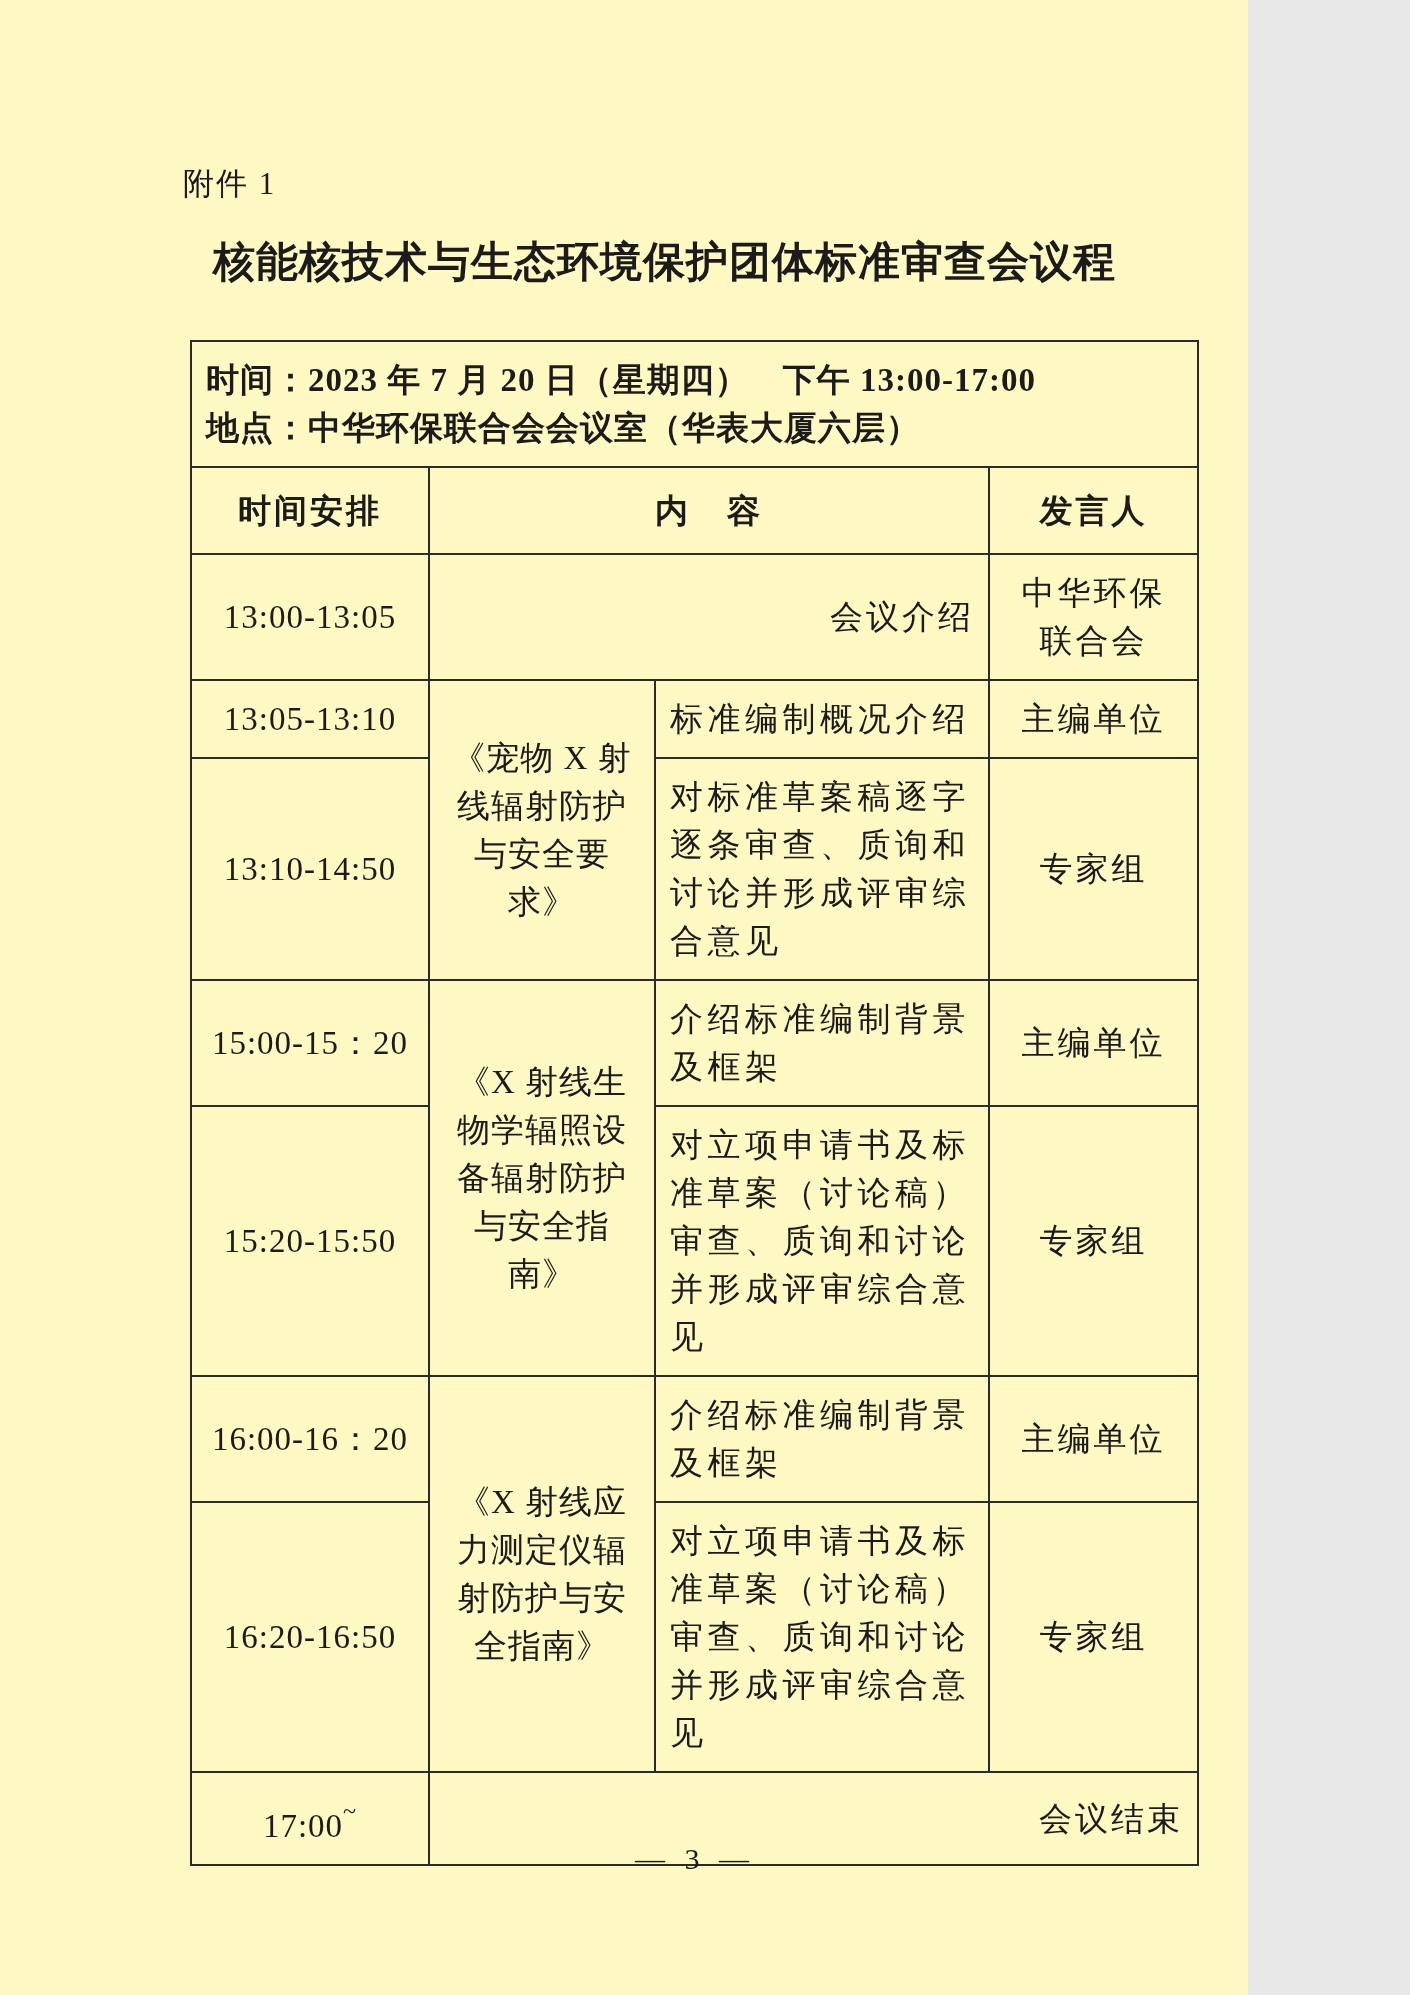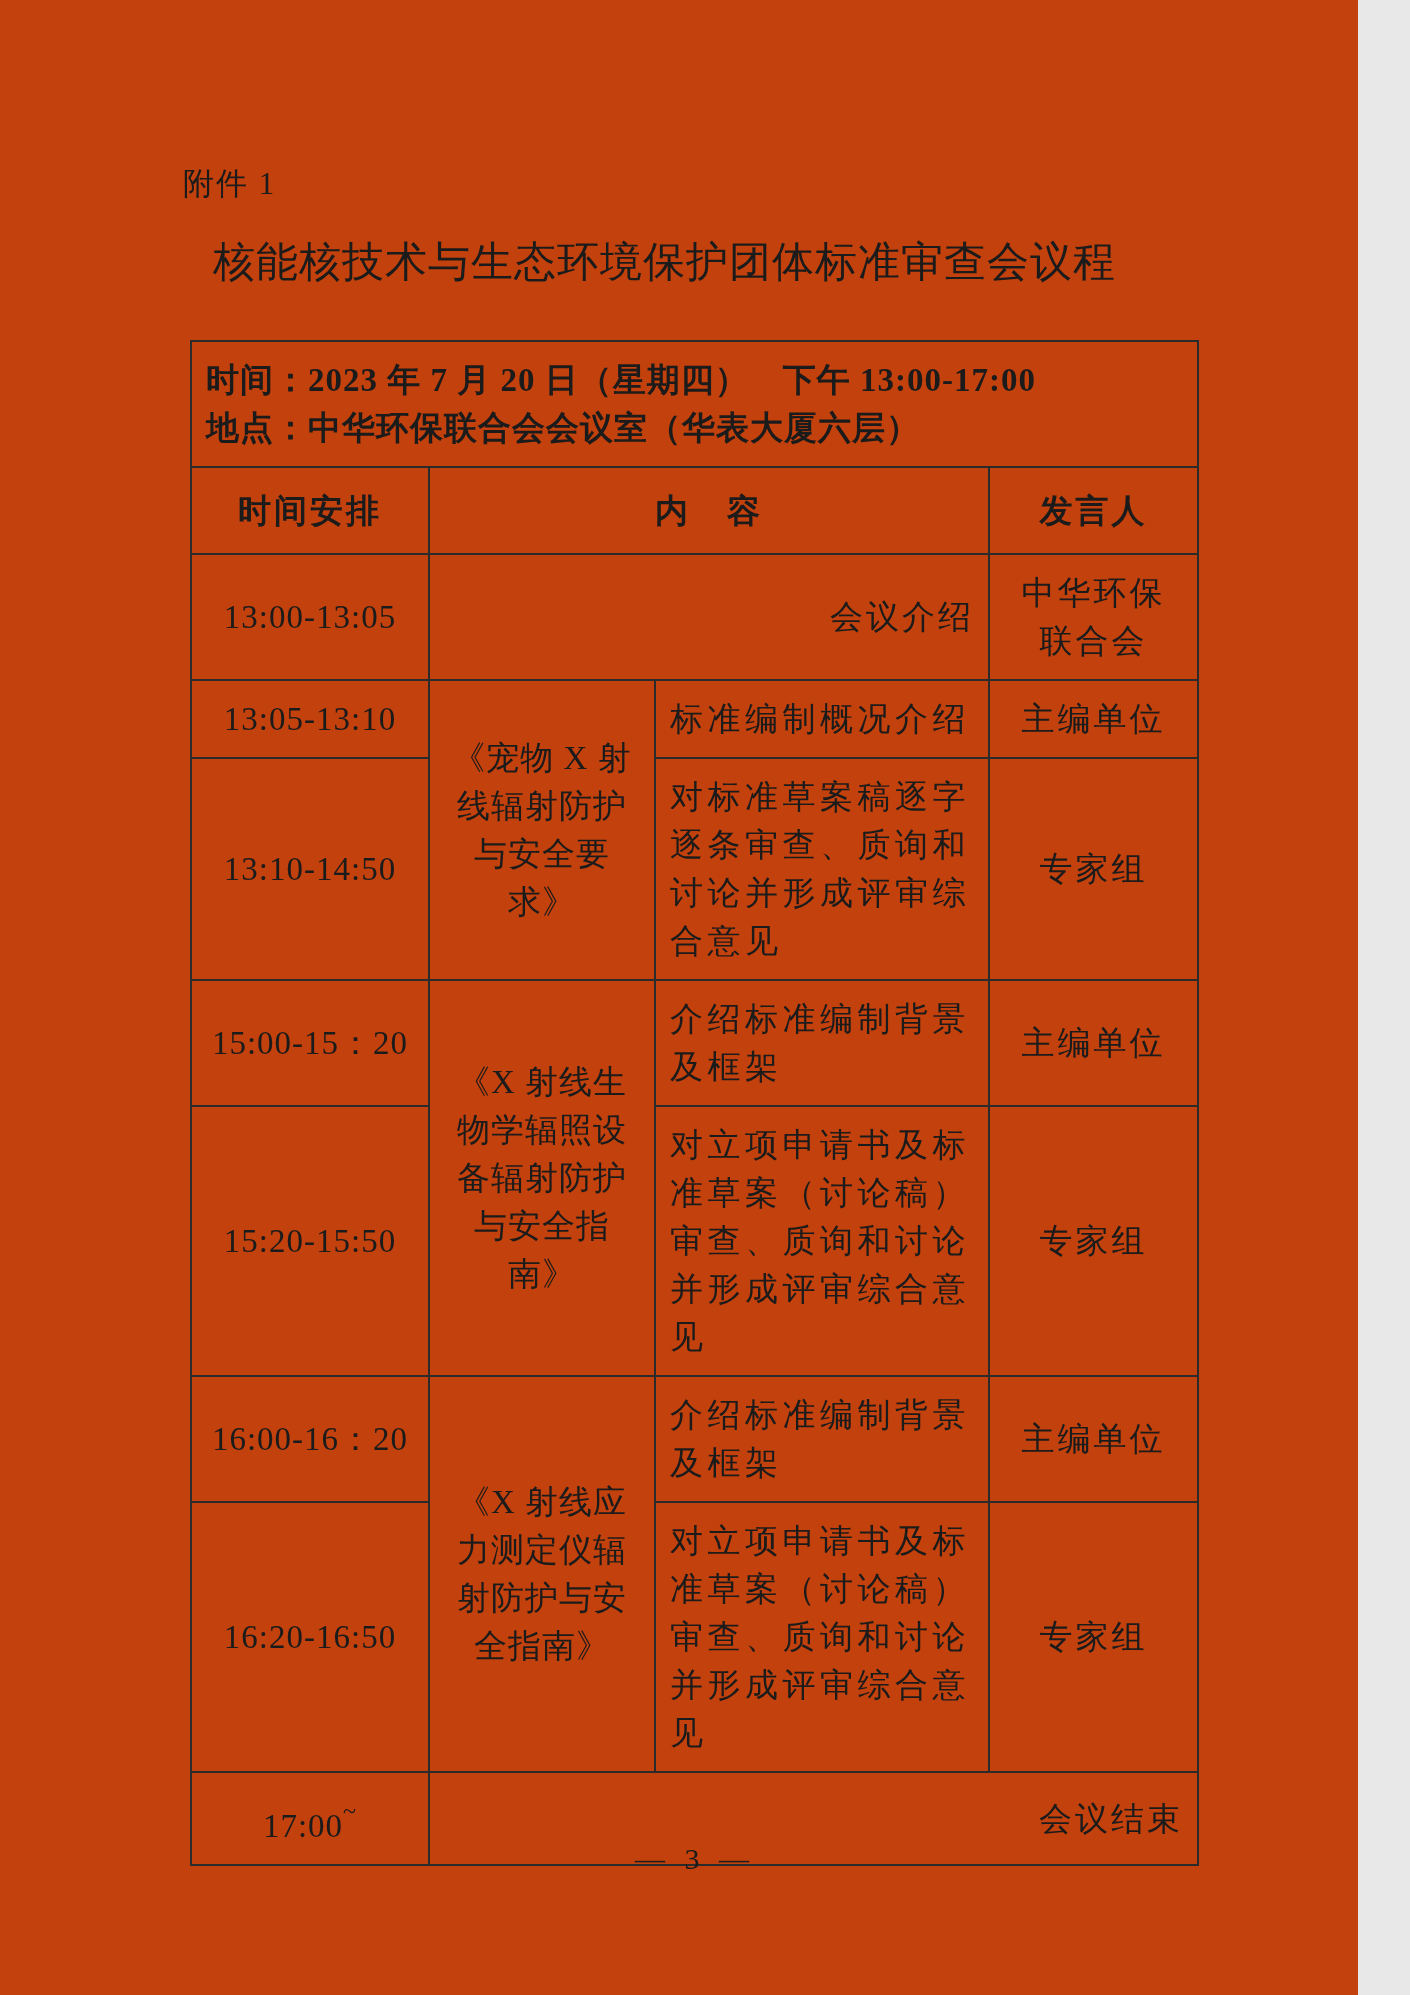--- a/index.html
+++ b/index.html
@@ -1,30 +1,30 @@
 <!DOCTYPE html>
 <html><head>
 <meta charset="utf-8">
 <style>
   html,body{margin:0;padding:0;background:#e8e8e8;}
   .page{
     position:relative;
-    width:1358px;height:1995px;
-    background:#c2410c;
+    width:1248px;height:1995px;
+    background:#fef9c3;
     font-family:"Liberation Serif","DejaVu Serif",serif;
     color:#1b1b1b;
     overflow:hidden;
   }
   .attachment{
     position:absolute;left:183px;top:163px;
     font-size:31px;letter-spacing:2px;
   }
   .title{
     position:absolute;left:213px;top:234px;
-    font-size:42px;font-weight:normal;letter-spacing:1px;
+    font-size:42px;font-weight:bold;letter-spacing:1px;
     white-space:nowrap;
     text-align:center;
   }
   table.agenda{
     position:absolute;left:190px;top:340px;
     width:1007px;
     border-collapse:collapse;
     table-layout:fixed;
   }
   table.agenda td{

